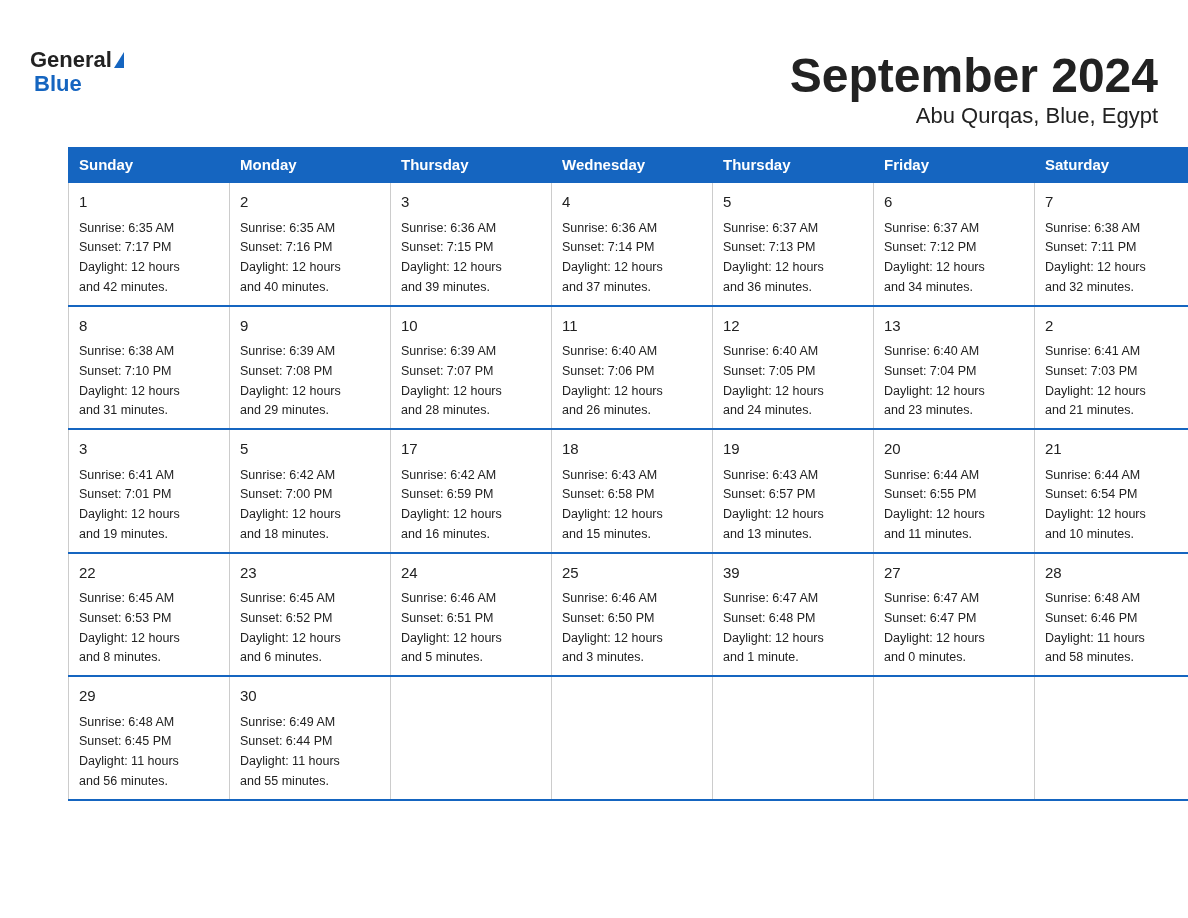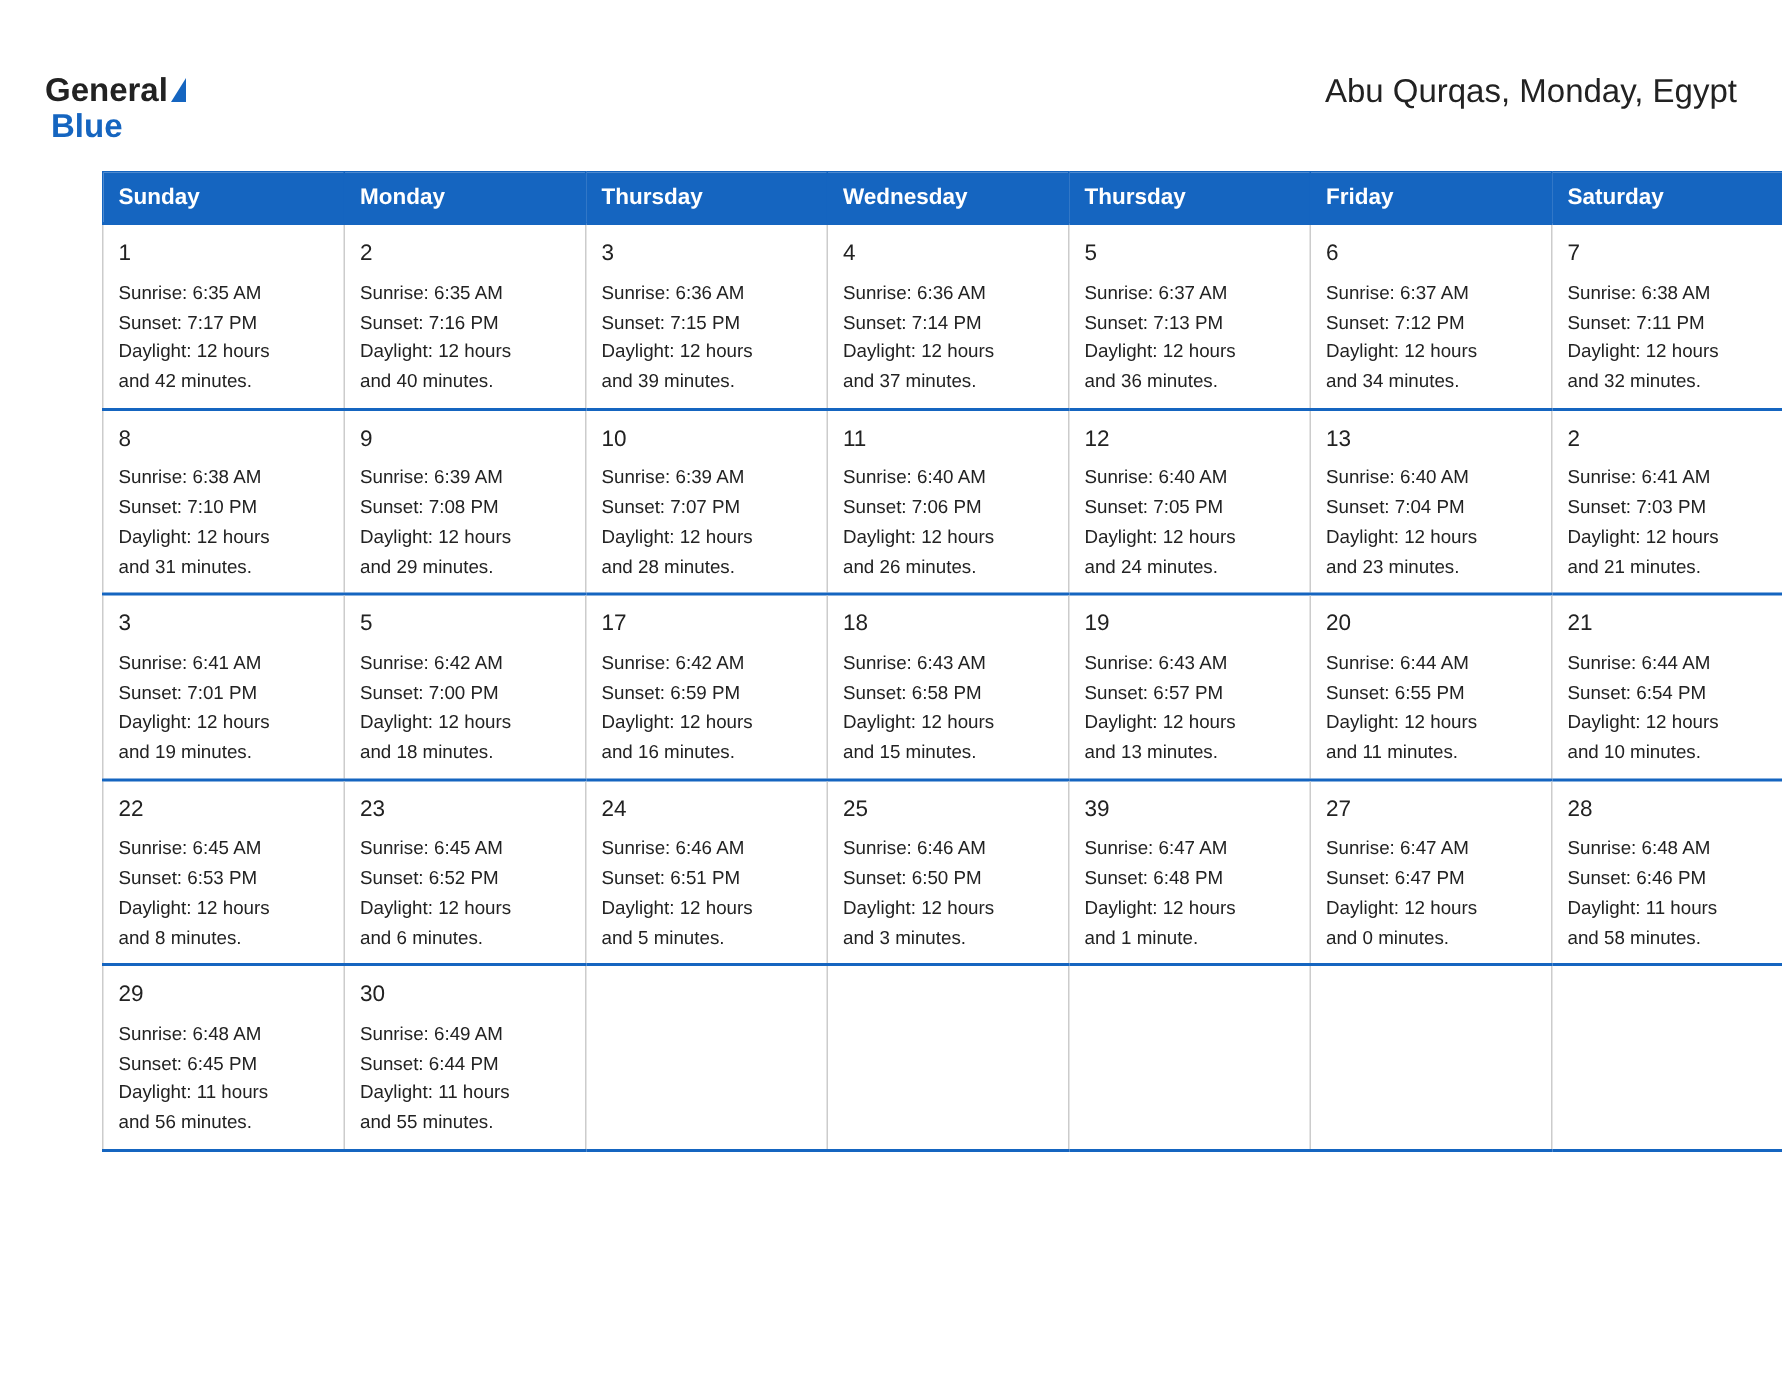--- a/index.html
+++ b/index.html
@@ -100,21 +100,22 @@
 
 <div class="header">
   <div class="logo">
     <div class="logo-line">
       <span class="logo-text">General</span>
       <span class="logo-triangle"></span>
     </div>
     <span class="logo-text" style="color:#1565c0; margin-left:4px;">Blue</span>
   </div>
   <div class="title-block">
-    <h2>Abu Qurqas, Monday, Egypt</h2>
+    <h1>September 2024</h1>
+    <h2>Abu Qurqas, Blue, Egypt</h2>
   </div>
 </div>
 
 <table>
   <thead>
     <tr>
     <th>Sunday</th>
         <th>Monday</th>
         <th>Thursday</th>
         <th>Wednesday</th>

